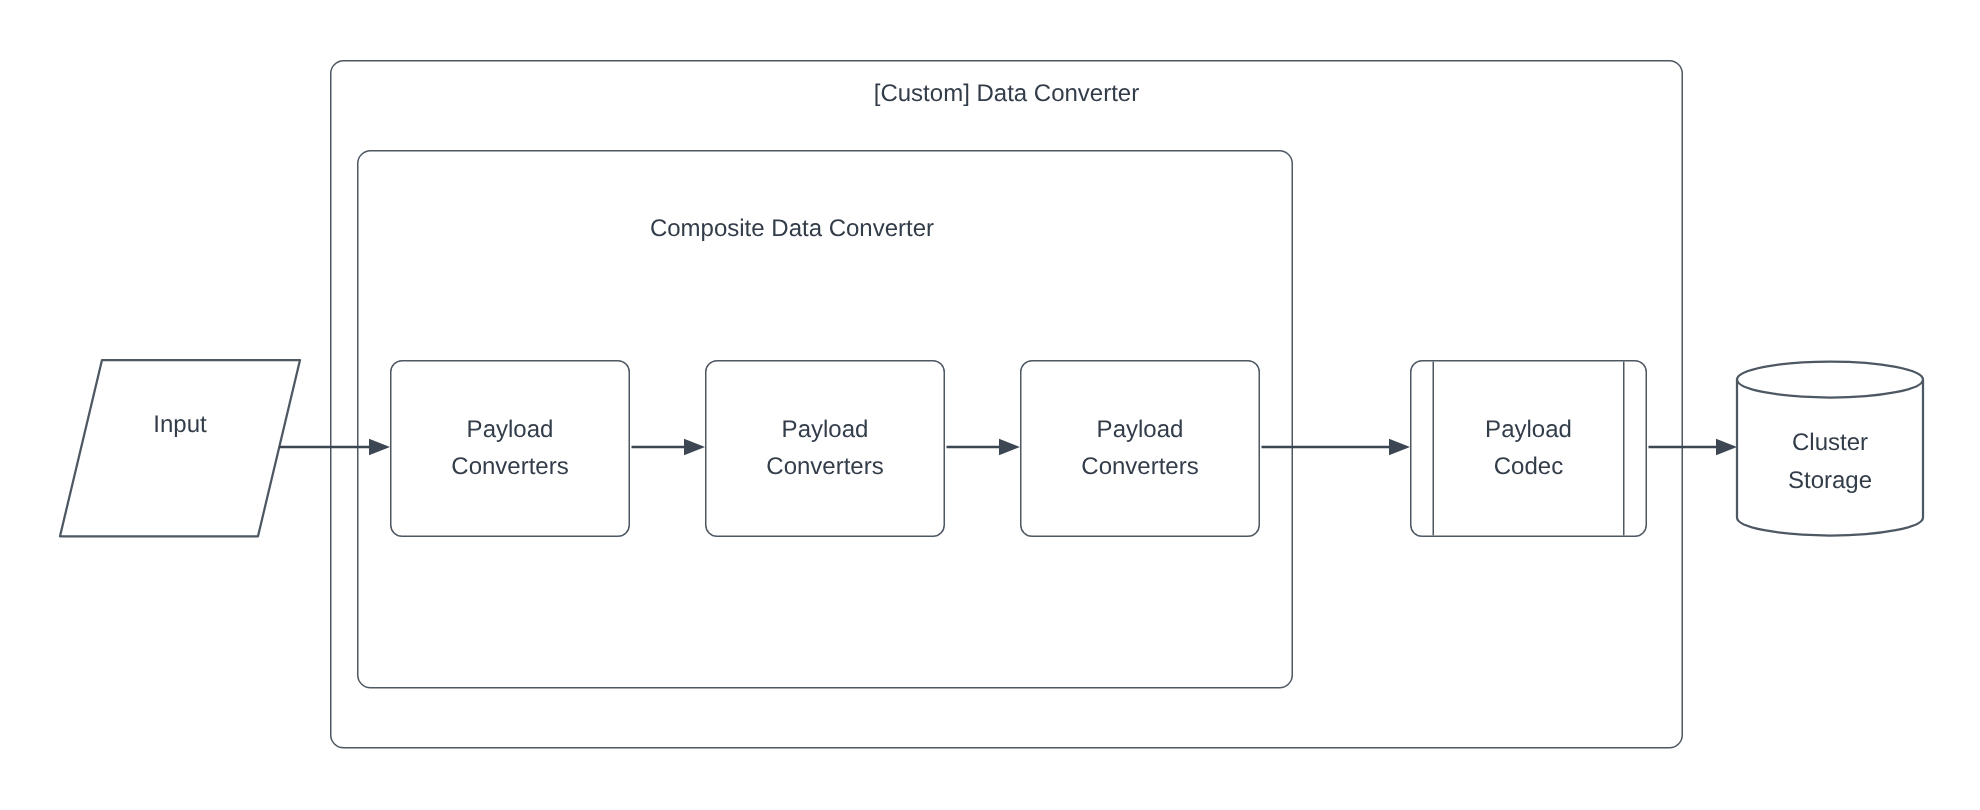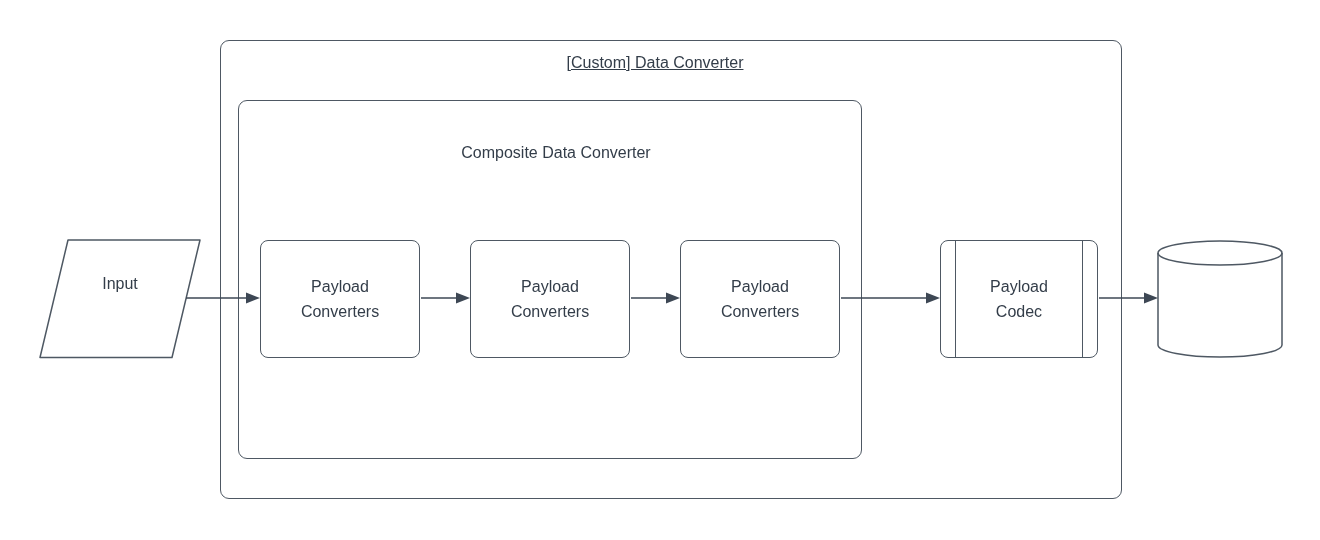--- a/index.html
+++ b/index.html
@@ -121,26 +121,28 @@
     <g>
       <line class="edge-line" x1="841" y1="298" x2="928" y2="298"></line>
       <polygon class="edge-head" points="940,298 926,292.5 926,303.5"></polygon>
     </g>
     <g>
       <line class="edge-line" x1="1099" y1="298" x2="1146" y2="298"></line>
       <polygon class="edge-head" points="1158,298 1144,292.5 1144,303.5"></polygon>
     </g>
   </svg>
 
-  <div class="container-title" style="left:204px; top:50px; width:902px;text-decoration:underline;">[Custom] Data Converter</div>
-  <div class="container-title" style="left:238px; top:140px; width:580px;margin-left:28px;">Composite Data Converter</div>
+  <div class="container-title" style="left:220px; top:50px; width:902px;">[Custom] Data Converter</div>
+  <div class="container-title" style="left:238px; top:140px; width:580px;">Composite Data Converter</div>
 
   <div class="label" style="left:40px; top:224px; width:160px; height:118px;">Input</div>
   <div class="label" style="left:260px; top:240px; width:160px; height:118px;">Payload
 Converters</div>
   <div class="label" style="left:470px; top:240px; width:160px; height:118px;">Payload
 Converters</div>
   <div class="label" style="left:680px; top:240px; width:160px; height:118px;">Payload
 Converters</div>
   <div class="label" style="left:955px; top:240px; width:128px; height:118px;">Payload
 Codec</div>
+  <div class="label" style="left:1158px; top:262px; width:124px; height:92px;">Cluster
+Storage</div>
 
 </div>
 
 </body></html>

